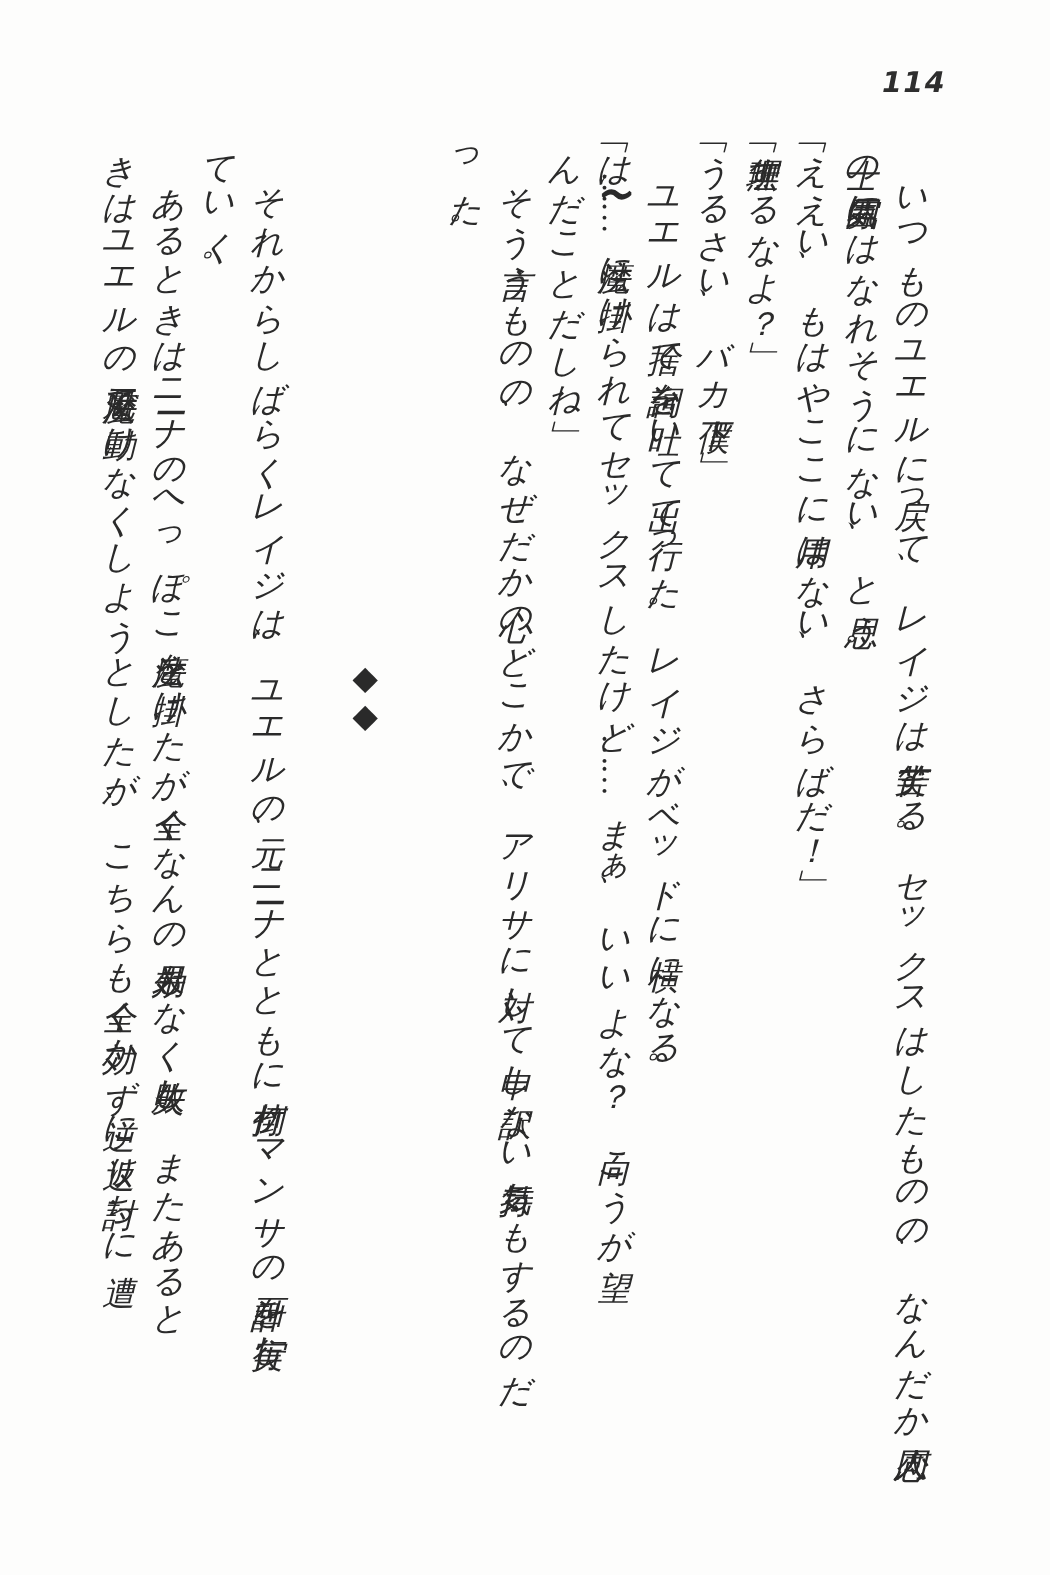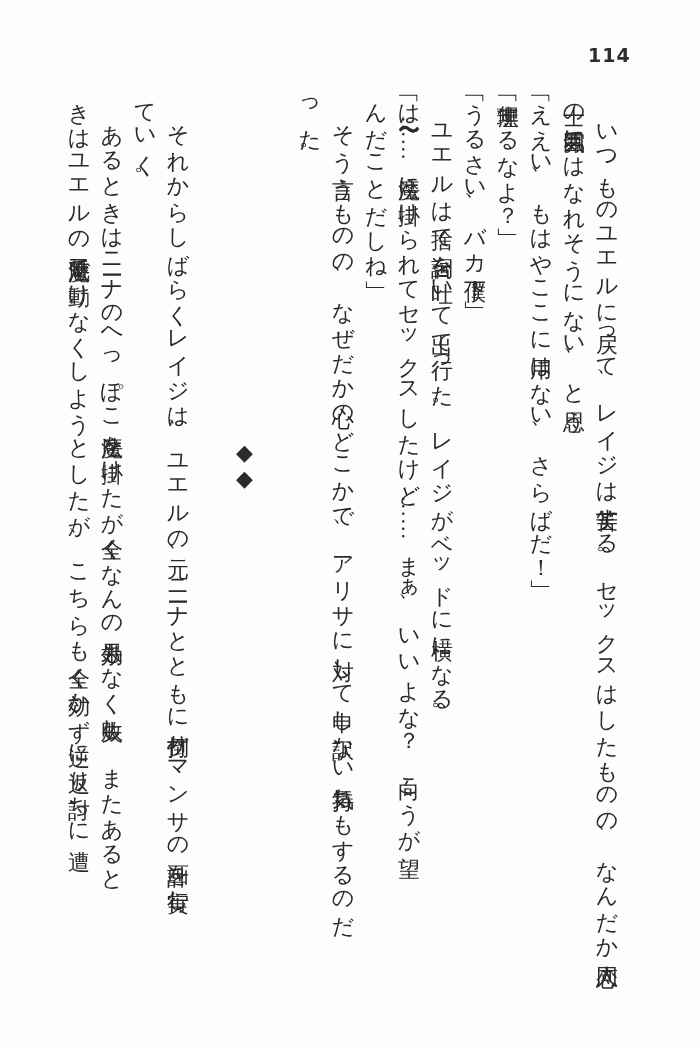--- a/index.html
+++ b/index.html
@@ -5,20 +5,21 @@
   * { margin: 0; padding: 0; box-sizing: border-box; }
   html, body { width: 700px; height: 1050px; }
   body { overflow: hidden; }
 
   .page {
     position: relative;
     width: 700px;
     height: 1050px;
     font-family: "Liberation Serif", "DejaVu Serif", serif;
     overflow: hidden;
+    font-style: italic;
   }
 
   .page-number {
     position: absolute;
     top: 44px;
     left: 588px;
     font-family: "DejaVu Sans", "Liberation Sans", sans-serif;
     font-size: 19px;
     font-weight: 700;
     letter-spacing: 1px;

